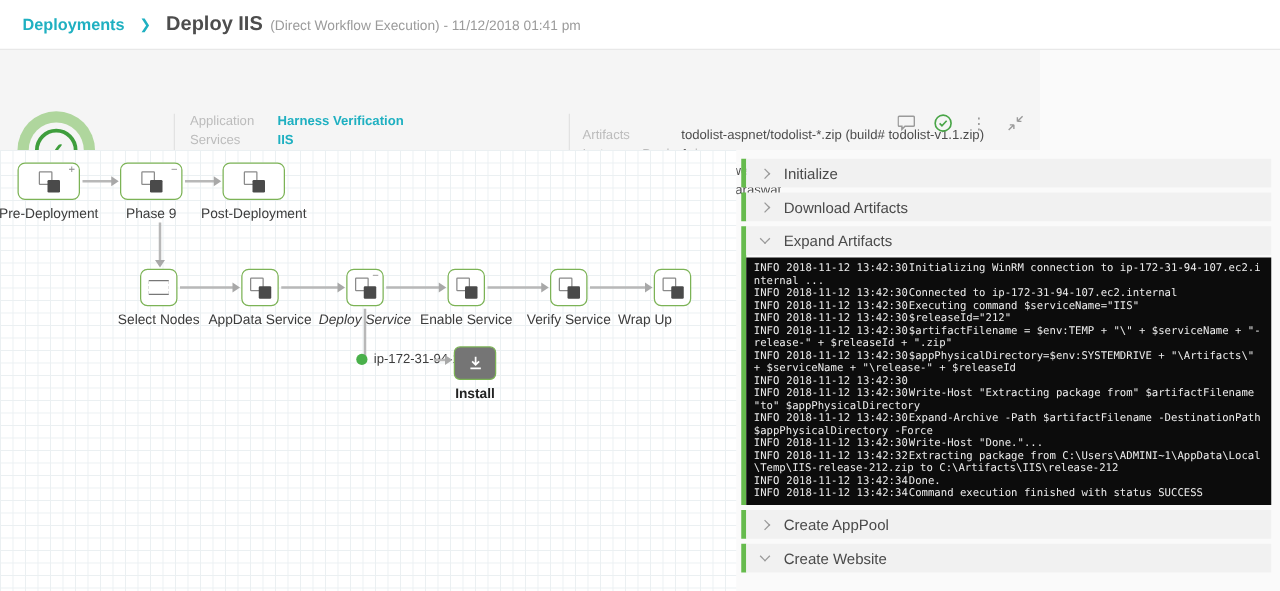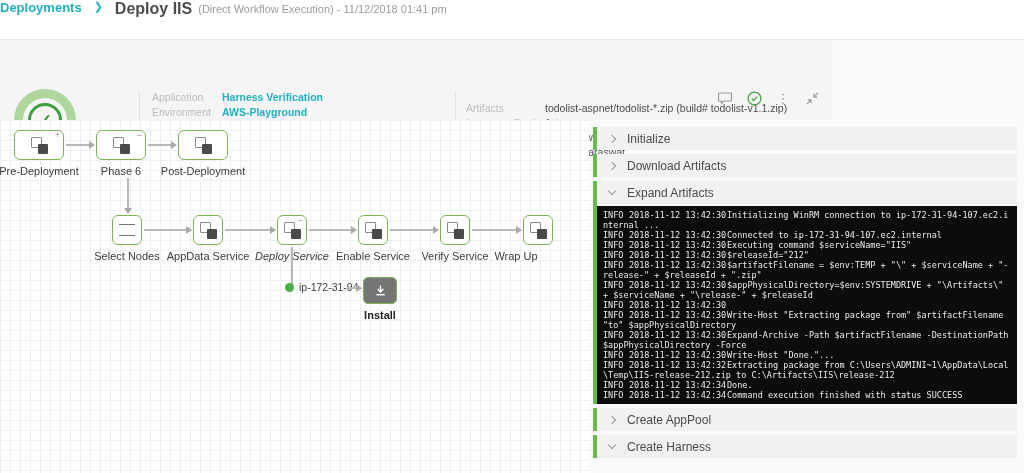--- a/index.html
+++ b/index.html
@@ -3,21 +3,21 @@
 <meta charset="utf-8">
 <style>
   * { margin:0; padding:0; box-sizing:border-box; }
   html,body { width:1024px; height:473px; overflow:hidden;
     font-family:"Liberation Sans", sans-serif; background:#fafafa; }
   .app { position:relative; width:1024px; height:473px; }
 
   
   .topbar { position:absolute; top:0; left:0; width:1024px; height:40px;
     background:#ffffff; border-bottom:1px solid #e8e8e8;
-    display:flex; align-items:flex-start; }
+    display:flex; align-items:center; padding-left:18px; }
   .crumb-root { color:#1fb0c1; font-size:13px; font-weight:700; text-decoration:none; cursor:pointer; }
   .crumb-sep { color:#1fb0c1; font-size:11px; margin:0 12px; }
   .crumb-title { color:#4d4d4d; font-size:16px; font-weight:700; margin-right:6px; }
   .crumb-sub { color:#9b9b9b; font-size:11px; padding-top:3px; }
 
   
   .summary { position:absolute; top:40px; left:0; width:832px; height:80px;
     background:#f5f5f5; }
   .gauge { position:absolute; left:14px; top:49px; width:62px; height:62px; border-radius:50%;
     background:conic-gradient(#afd69d 0 150deg, transparent 150deg 210deg, #afd69d 210deg 360deg); }
@@ -114,20 +114,24 @@
     <div class="vdiv" style="left:139px;"></div>
     <div class="vdiv" style="left:455px;"></div>
 
     <div class="fields left">
 
         <div class="srow">
           <span class="slabel">Application</span>
           <span class="sval">Harness Verification</span>
         </div>
 
+        <div class="srow">
+          <span class="slabel">Services</span>
+          <span class="sval">IIS</span>
+        </div>
 
         <div class="srow">
           <span class="slabel">Environment</span>
           <span class="sval">AWS-Playground</span>
         </div>
 
         <div class="srow">
           <span class="slabel">Workflow</span>
           <span class="sval">Deploy IIS</span>
         </div>
@@ -187,21 +191,21 @@
     </div>
     <div class="nlabel" style="left:39px; top:45px;">Pre-Deployment</div>
 
     <div class="node wide" style="left:96px; top:10px;">
       <span class="sqicon">
           <span class="back"></span>
           <span class="front"></span>
         </span>
       <span class="node-badge">−</span>
     </div>
-    <div class="nlabel" style="left:121px; top:45px;">Phase 6</div>
+    <div class="nlabel" style="left:121px; top:45px;">Phase 9</div>
 
     <div class="node wide" style="left:178px; top:10px;">
       <span class="sqicon">
           <span class="back"></span>
           <span class="front"></span>
         </span>
     </div>
     <div class="nlabel" style="left:203px; top:45px;">Post-Deployment</div>
 
     <div class="conn h" style="left:66px; top:24px; width:24px;"></div>
@@ -338,18 +342,18 @@
     <div class="psec">
       <div class="psec-head">
         <span class="chev closed"></span>
         <span class="psec-label">Create AppPool</span>
       </div>
     </div>
 
     <div class="psec">
       <div class="psec-head">
         <span class="chev open"></span>
-        <span class="psec-label">Create Harness</span>
+        <span class="psec-label">Create Website</span>
       </div>
 
     </div>
   </aside>
 </div>
 
 </body></html>

